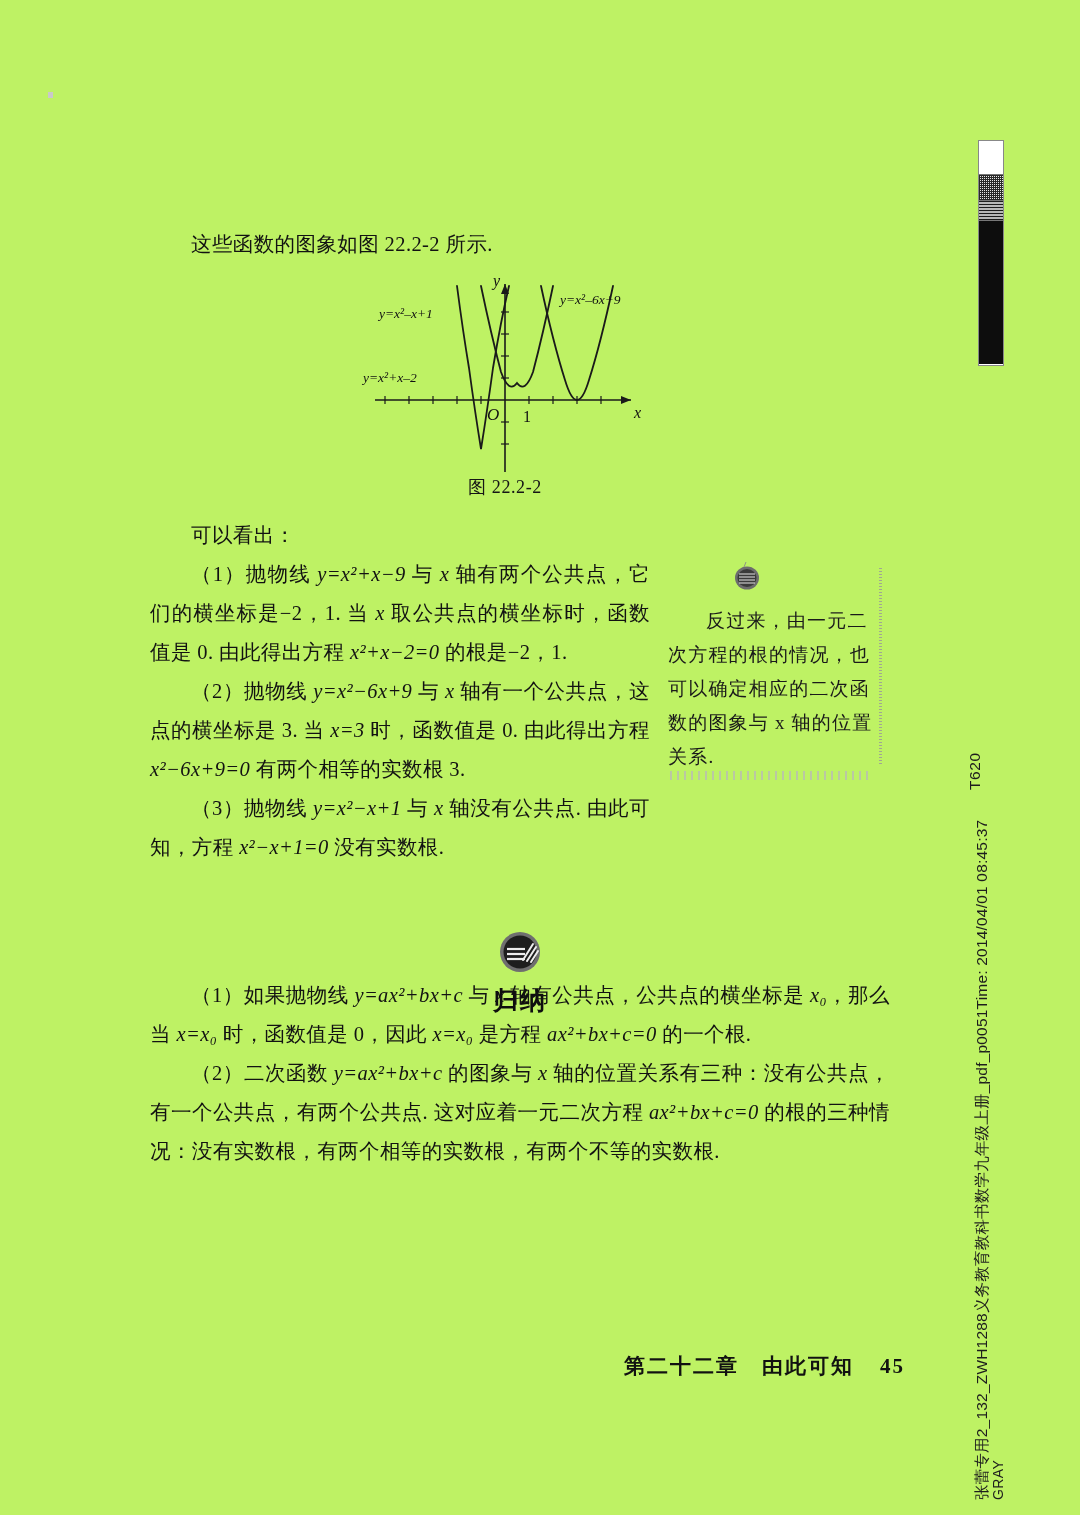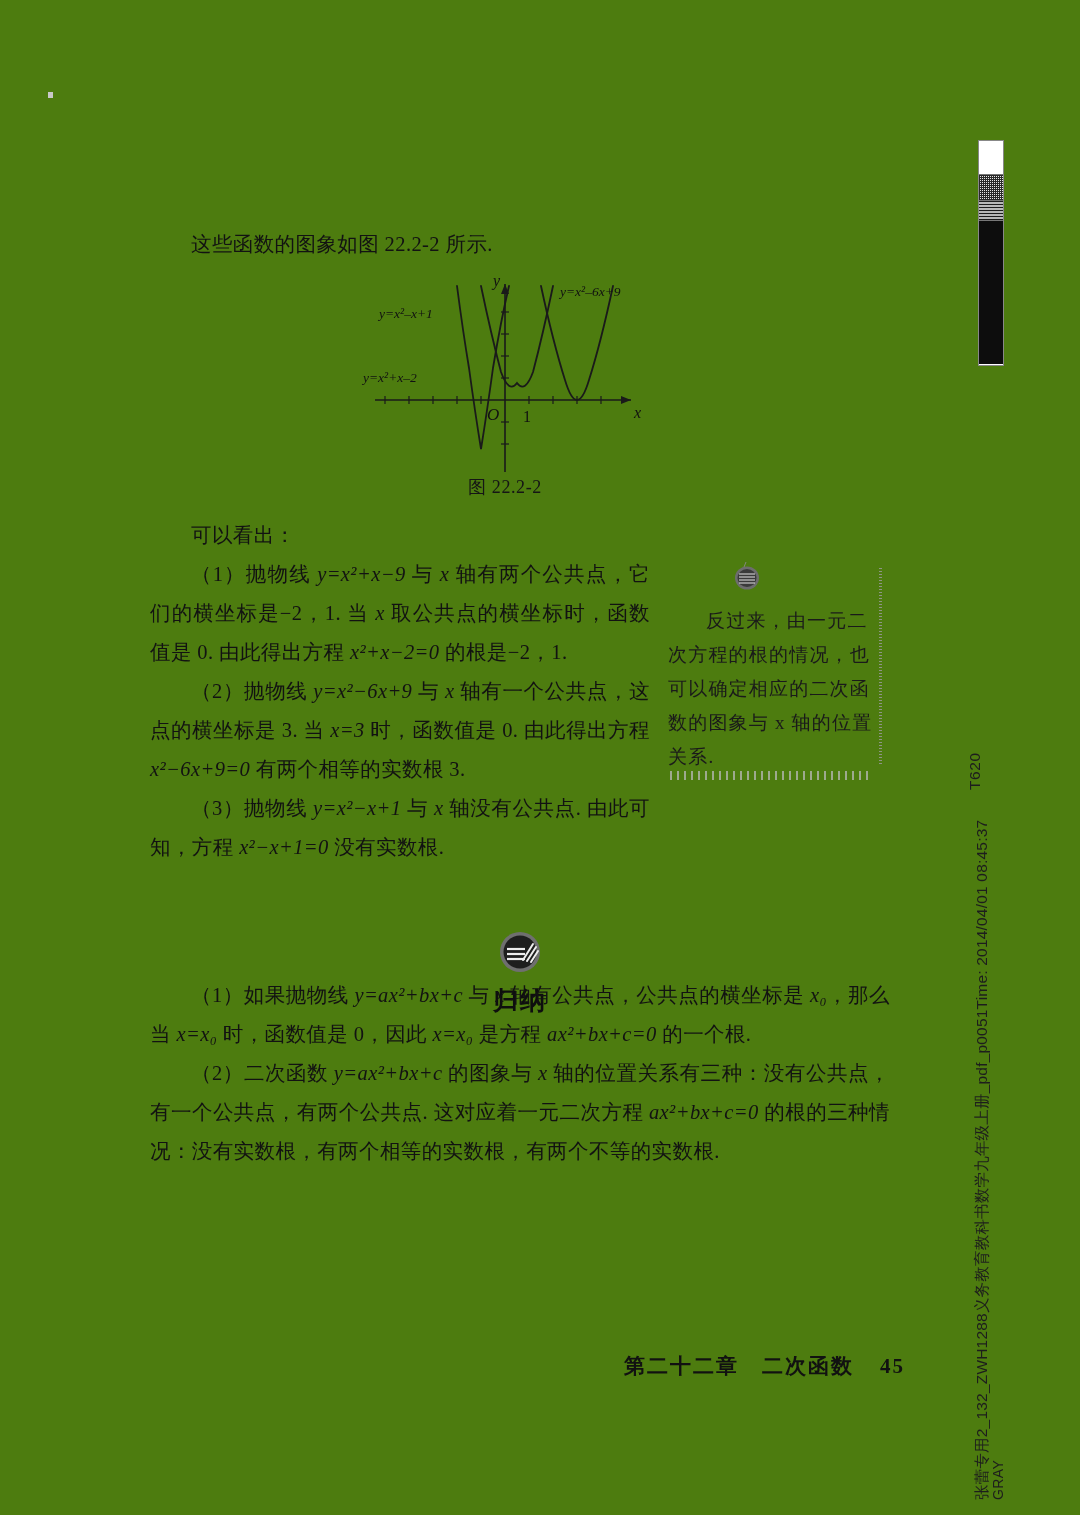--- a/index.html
+++ b/index.html
@@ -13,21 +13,21 @@
     position: relative;
     overflow: hidden;
     font-family: "Liberation Serif", "DejaVu Serif", serif;
     color: #111111;
   }
 
   
   #page {
     position: absolute;
     inset: 0;
-    background: #4d7c0f;
+    background: #bef264;
     padding-left: 32px;
   }
 
   
   .reg-mark-tl {
     position: absolute;
     left: 48px;
     top: 92px;
     width: 5px;
     height: 6px;
@@ -269,21 +269,21 @@
       <text x="279" y="146" font-family="Liberation Serif, serif" font-style="italic" font-size="16" fill="#111">x</text>
       <text x="138" y="14" font-family="Liberation Serif, serif" font-style="italic" font-size="16" fill="#111">y</text>
       <text x="132" y="148" font-family="Liberation Serif, serif" font-style="italic" font-size="17" fill="#111">O</text>
       <text x="168" y="150" font-family="Liberation Serif, serif" font-size="16" fill="#111">1</text>
     </svg>
 
     
     <div style="position:absolute;left:24px;top:34px;font-size:13.5px;font-style:italic;
                 font-family:'Liberation Serif',serif;white-space:nowrap;">y=x²–x+1</div>
 
-    <div style="position:absolute;left:205px;top:12px;font-size:13.5px;font-style:italic;
+    <div style="position:absolute;left:205px;top:20px;font-size:13.5px;font-style:italic;
                 font-family:'Liberation Serif',serif;white-space:nowrap;">y=x²–6x+9</div>
 
     <div style="position:absolute;left:8px;top:98px;font-size:13.5px;font-style:italic;
                 font-family:'Liberation Serif',serif;white-space:nowrap;">y=x²+x–2</div>
 
     <div class="figure-caption">图 22.2-2</div>
   </div>
 
   <div class="col-main" style="top:516px;">
 
@@ -342,20 +342,20 @@
     <p class="para indent">
       <span>（1）如果抛物线 </span><span class="m eq">y=ax²+bx+c</span><span> 与 </span><span class="m">x</span><span> 轴有公共点，公共点的横坐标是 </span><span class="m eq">x₀</span><span>，那么当 </span><span class="m eq">x=x₀</span><span> 时，函数值是 0，因此 </span><span class="m eq">x=x₀</span><span> 是方程 </span><span class="m eq">ax²+bx+c=0</span><span> 的一个根.</span>
     </p>
 
     <p class="para indent">
       <span>（2）二次函数 </span><span class="m eq">y=ax²+bx+c</span><span> 的图象与 </span><span class="m">x</span><span> 轴的位置关系有三种：没有公共点，有一个公共点，有两个公共点. 这对应着一元二次方程 </span><span class="m eq">ax²+bx+c=0</span><span> 的根的三种情况：没有实数根，有两个相等的实数根，有两个不等的实数根.</span>
     </p>
   </div>
 
   <div class="footer">
-    <span>第二十二章　二次函数</span><span class="pg">45</span>
+    <span>第二十二章　由此可知</span><span class="pg">45</span>
   </div>
 
   <div class="vtext" id="v-jobline">张蕾专用2_132_ZWH1288义务教育教科书数学九年级上册_pdf_p0051Time: 2014/04/01 08:45:37</div>
   <div class="vtext" id="v-gray">GRAY</div>
   <div class="vtext" id="v-t620">T620</div>
 
 </div>
 
 </body></html>

